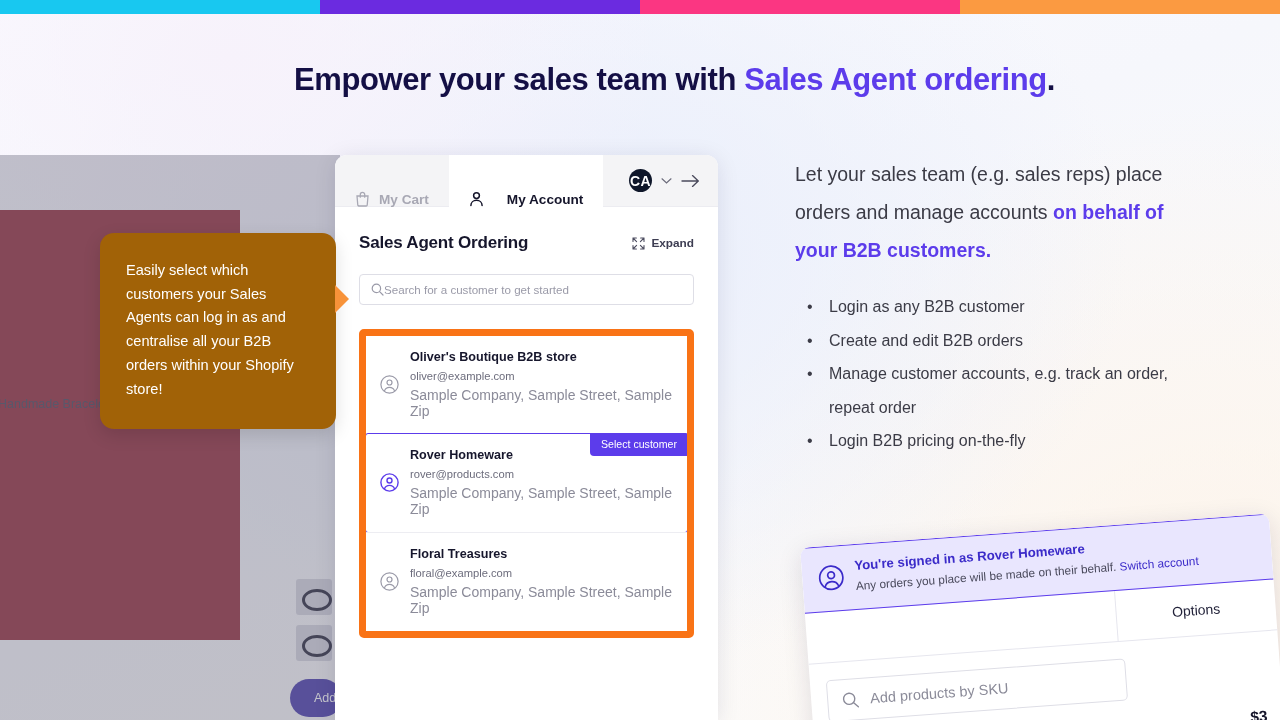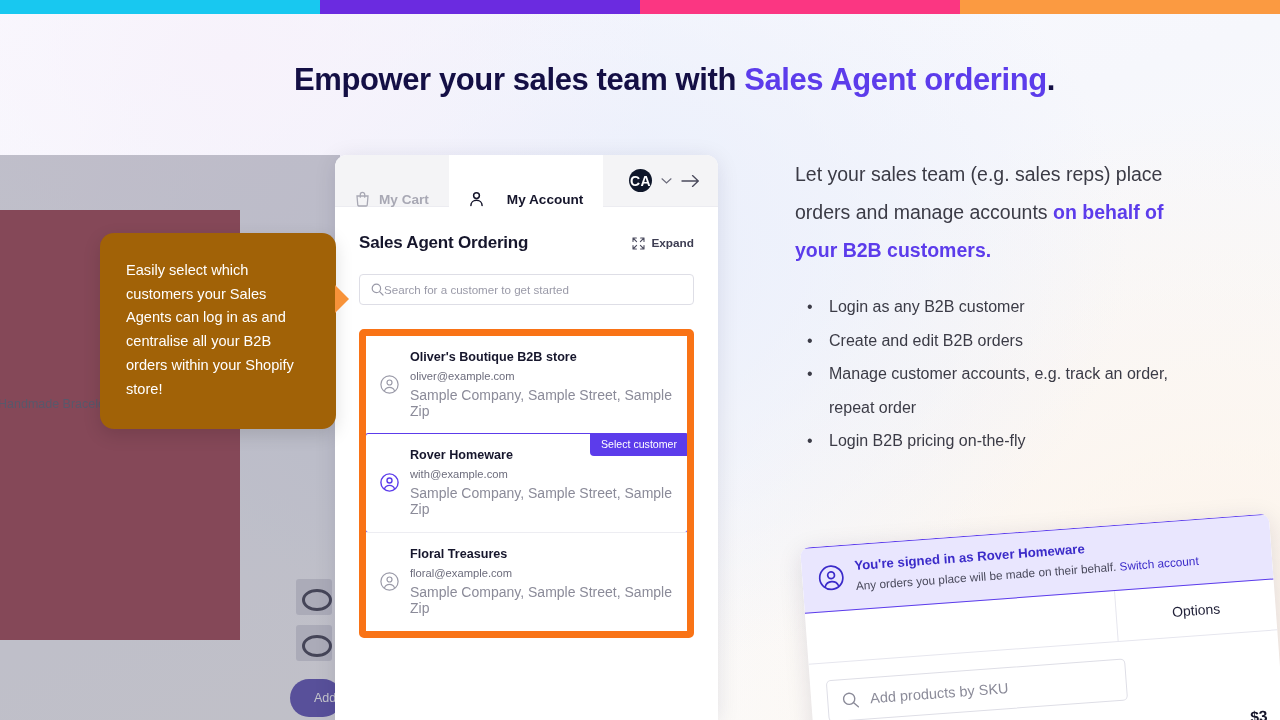--- a/index.html
+++ b/index.html
@@ -279,21 +279,21 @@
         <div class="selbadge">Select customer</div>
         <span class="ico">
           <svg width="19" height="19" viewBox="0 0 19 19" fill="none">
             <circle cx="9.5" cy="9.5" r="8.6" stroke="#5C3CEB" stroke-width="1.4"></circle>
             <circle cx="9.5" cy="7.5" r="2.5" stroke="#5C3CEB" stroke-width="1.4"></circle>
             <path d="M4.6 15.6c.8-2.1 2.7-3.2 4.9-3.2s4.1 1.1 4.9 3.2" stroke="#5C3CEB" stroke-width="1.4" stroke-linecap="round"></path>
           </svg>
         </span>
         <div class="ctext">
           <div class="cname">Rover Homeware</div>
-          <div class="cmail">with@example.com</div>
+          <div class="cmail">rover@products.com</div>
           <div class="caddr">Sample Company, Sample Street, Sample Zip</div>
         </div>
       </div>
 
       <div class="cust">
         <span class="ico">
           <svg width="19" height="19" viewBox="0 0 19 19" fill="none">
             <circle cx="9.5" cy="9.5" r="8.6" stroke="#9a9aa8" stroke-width="1.2"></circle>
             <circle cx="9.5" cy="7.5" r="2.5" stroke="#9a9aa8" stroke-width="1.2"></circle>
             <path d="M4.6 15.6c.8-2.1 2.7-3.2 4.9-3.2s4.1 1.1 4.9 3.2" stroke="#9a9aa8" stroke-width="1.2" stroke-linecap="round"></path>

